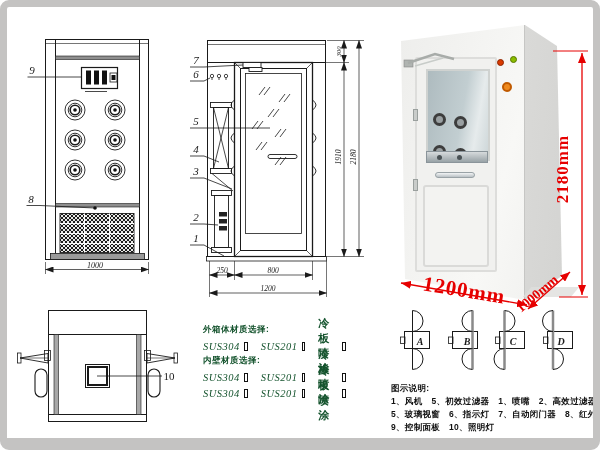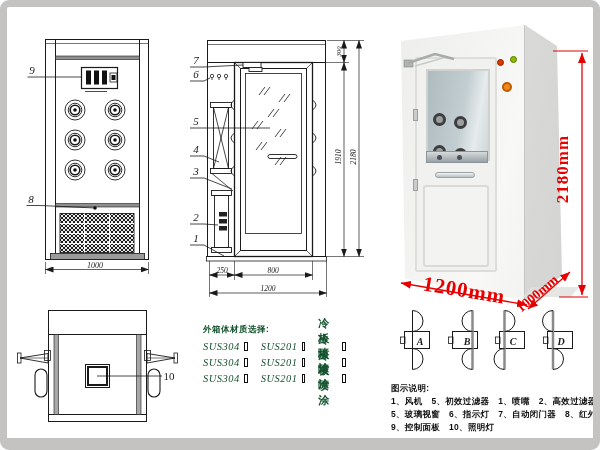--- a/index.html
+++ b/index.html
@@ -87,20 +87,21 @@
   <div class="materials">
     <div class="mat-title">外箱体材质选择:</div>
     <div class="mat-row">
       <span class="sus">SUS304</span>
         <span class="cb"></span>
       <span class="sus">SUS201</span>
         <span class="cb"></span>
       <span class="cjkopt">冷板喷涂</span>
         <span class="cb"></span>
     </div>
+    <div class="mat-title">内壁材质选择:</div>
     <div class="mat-row">
       <span class="sus">SUS304</span>
         <span class="cb"></span>
       <span class="sus">SUS201</span>
         <span class="cb"></span>
       <span class="cjkopt">冷板喷涂</span>
         <span class="cb"></span>
     </div>
     <div class="mat-row">
       <span class="sus">SUS304</span>

